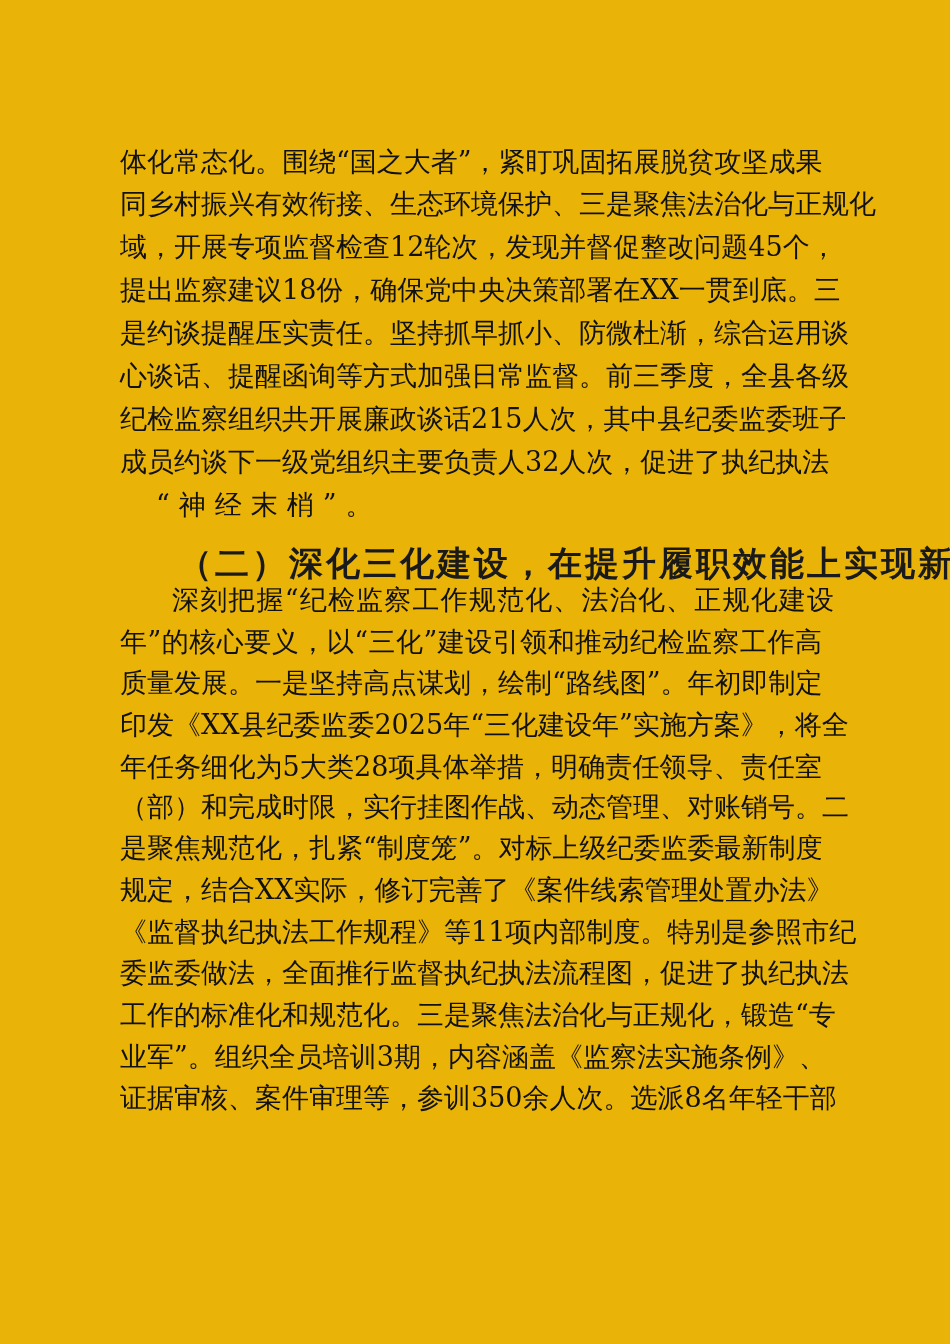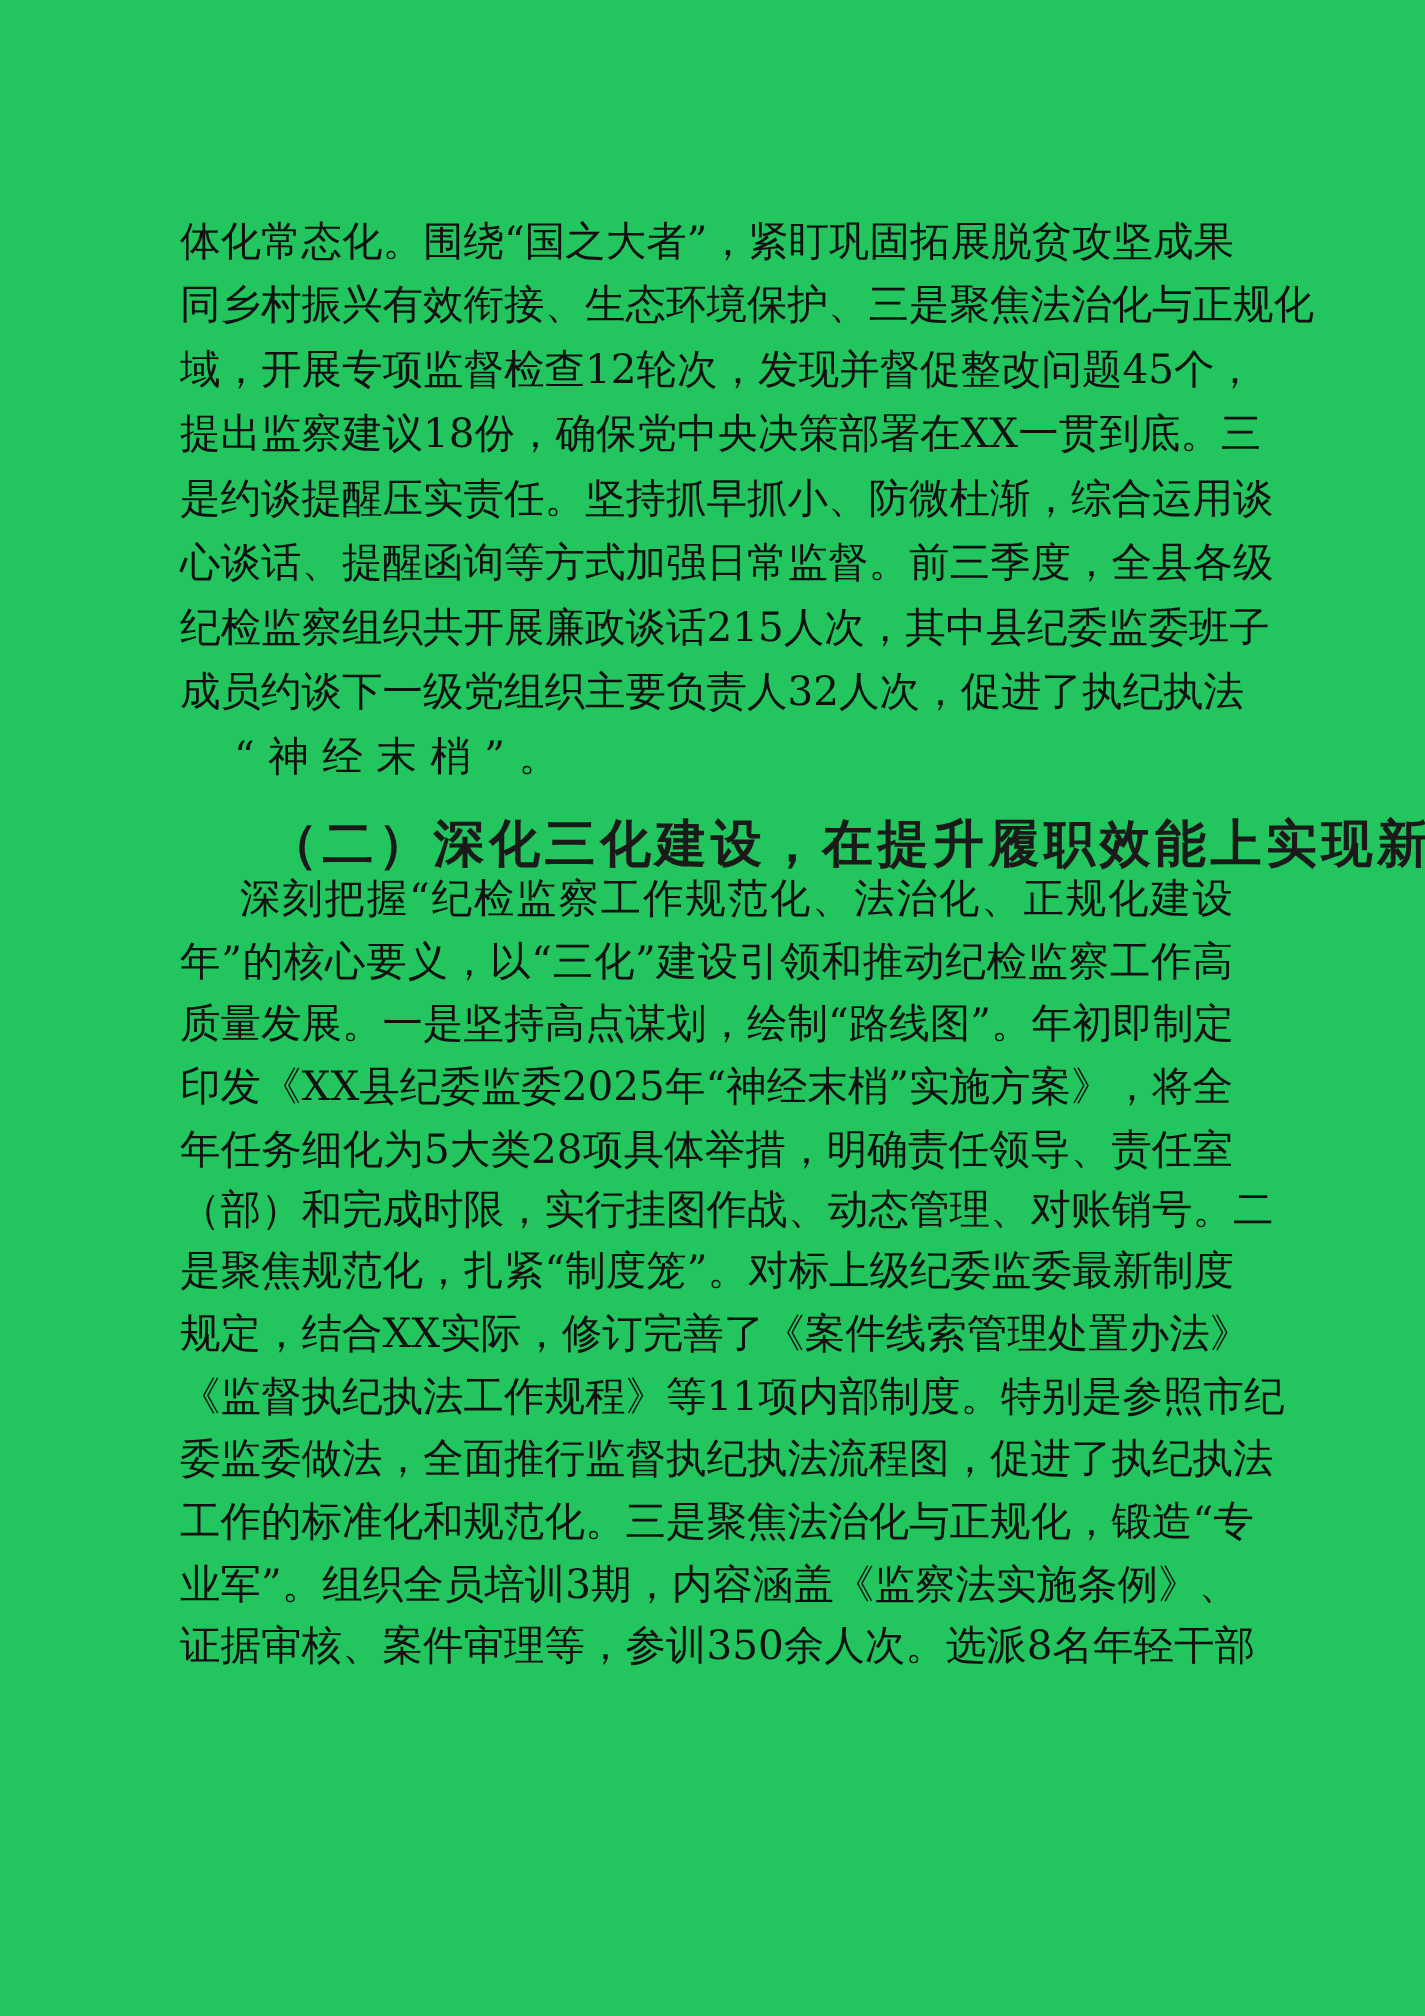--- a/index.html
+++ b/index.html
@@ -14,41 +14,41 @@
       overflow: hidden;
       font-family: "DejaVu Serif", "Liberation Serif", serif;
       color: #111111;
     }
     .page {
       position: absolute;
       left: 0;
       top: 0;
       width: 950px;
       height: 1344px;
-      background: #22c55e;
+      background: #eab308;
     }
     .line {
       position: absolute;
       left: 120px;
       width: 702px;
       height: 40px;
       font-size: 27px;
       line-height: 40px;
       white-space: nowrap;
       text-align: justify;
       text-align-last: justify;
       letter-spacing: 0;
     }
     .line.last {
       text-align-last: left;
       letter-spacing: 9px;
       margin-left: 36px;
     }
     .line.indent {
-      left: 160px;
+      left: 172px;
       width: 662px;
     }
     .heading {
       position: absolute;
       left: 178px;
       width: 620px;
       height: 40px;
       font-size: 34px;
       line-height: 40px;
       white-space: nowrap;
@@ -74,21 +74,21 @@
     <div class="line" style="top:442px">成员约谈下一级党组织主要负责人32人次，促进了执纪执法</div>
     <div class="line last" style="top:485px">“神经末梢”。</div>
   </div>
 
   <div class="heading" style="top:543px">（二）深化三化建设，在提升履职效能上实现新突破</div>
 
   <div>
     <div class="line indent" style="top:580px">深刻把握“纪检监察工作规范化、法治化、正规化建设</div>
     <div class="line" style="top:622px">年”的核心要义，以“三化”建设引领和推动纪检监察工作高</div>
     <div class="line" style="top:663px">质量发展。一是坚持高点谋划，绘制“路线图”。年初即制定</div>
-    <div class="line" style="top:705px">印发《XX县纪委监委2025年“神经末梢”实施方案》，将全</div>
+    <div class="line" style="top:705px">印发《XX县纪委监委2025年“三化建设年”实施方案》，将全</div>
     <div class="line" style="top:747px">年任务细化为5大类28项具体举措，明确责任领导、责任室</div>
     <div class="line" style="top:787px">（部）和完成时限，实行挂图作战、动态管理、对账销号。二</div>
     <div class="line" style="top:828px">是聚焦规范化，扎紧“制度笼”。对标上级纪委监委最新制度</div>
     <div class="line" style="top:870px">规定，结合XX实际，修订完善了《案件线索管理处置办法》</div>
     <div class="line" style="top:912px">《监督执纪执法工作规程》等11项内部制度。特别是参照市纪</div>
     <div class="line" style="top:953px">委监委做法，全面推行监督执纪执法流程图，促进了执纪执法</div>
     <div class="line" style="top:995px">工作的标准化和规范化。三是聚焦法治化与正规化，锻造“专</div>
     <div class="line" style="top:1037px">业军”。组织全员培训3期，内容涵盖《监察法实施条例》、</div>
     <div class="line" style="top:1078px">证据审核、案件审理等，参训350余人次。选派8名年轻干部</div>
   </div>

